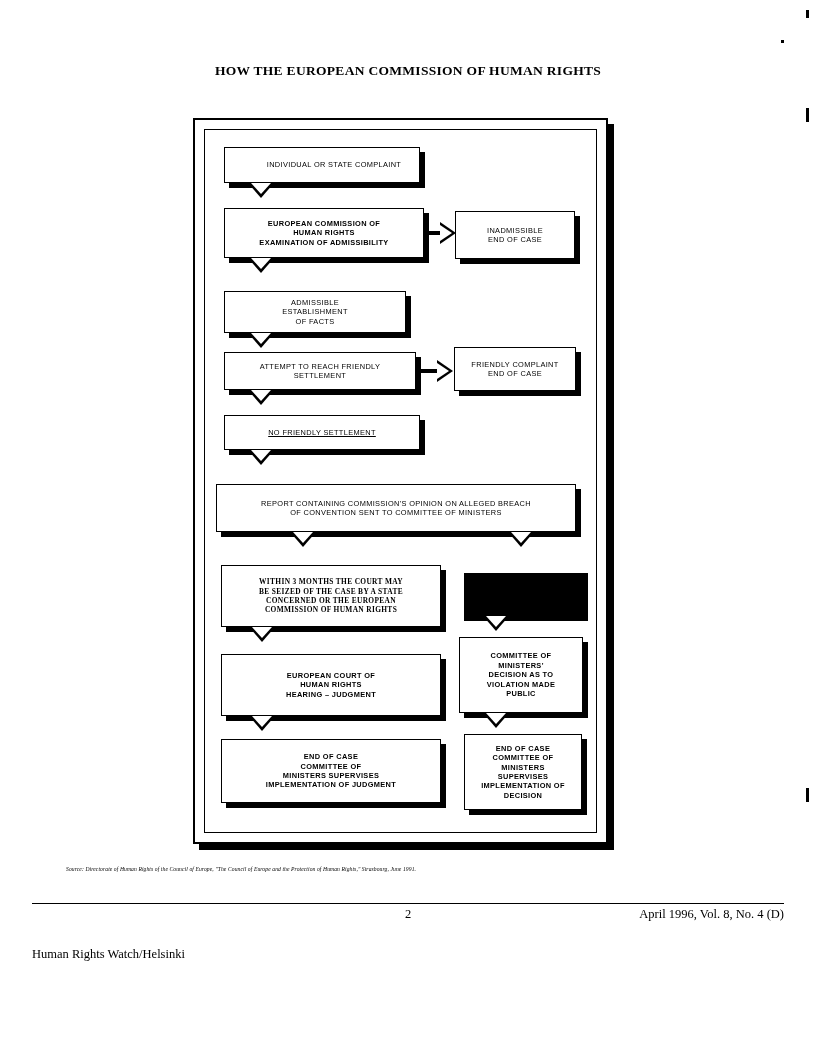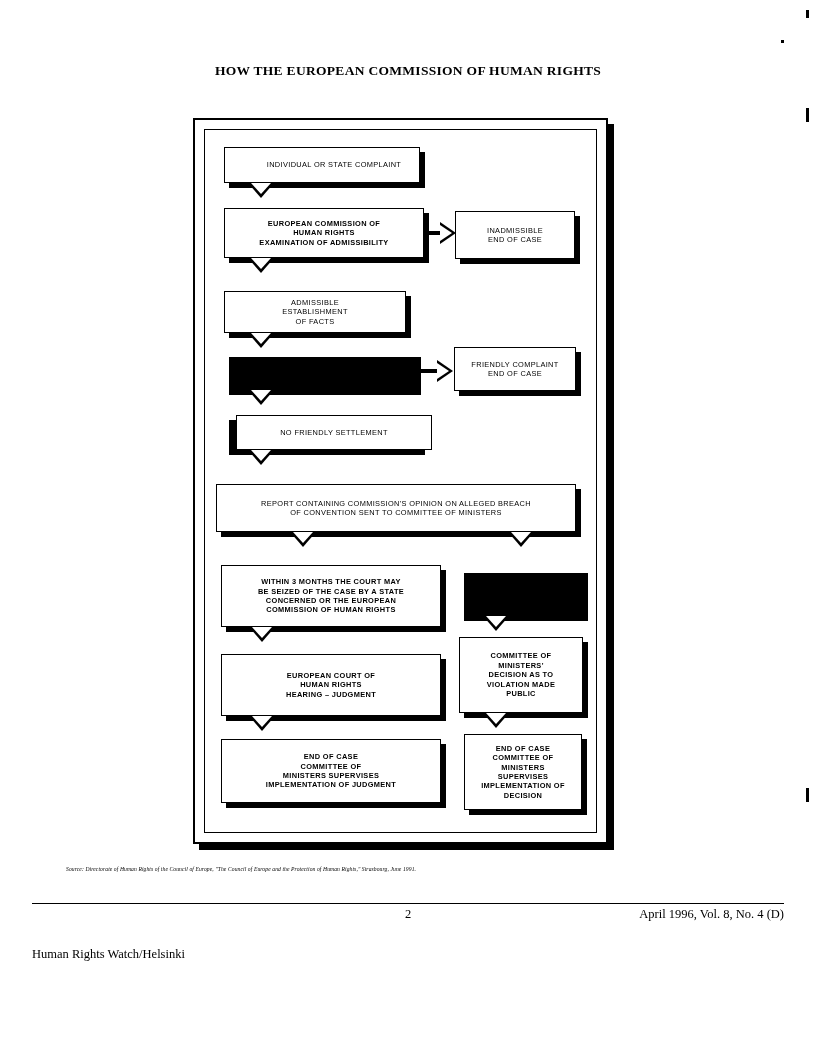--- a/index.html
+++ b/index.html
@@ -188,47 +188,51 @@
 
   <div class="shadow" style="left:229px;top:296px;width:182px;height:42px;"></div>
   <div class="box" style="left:224px;top:291px;width:182px;height:42px;justify-content:center;">
     <div class="inner" style="white-space:pre-line;">ADMISSIBLE
 ESTABLISHMENT
 OF FACTS</div>
   </div>
   <div class="arrow-down" style="left:248px;top:333px;"></div>
 
   <div class="shadow" style="left:229px;top:357px;width:192px;height:38px;"></div>
+  <div class="box" style="left:224px;top:352px;width:192px;height:38px;">
+    <div class="inner" style="white-space:pre-line;">ATTEMPT TO REACH FRIENDLY
+SETTLEMENT</div>
+  </div>
   <div class="connector" style="left:416px;top:369px;width:24px;height:4px;"></div>
   <div class="arrow-right" style="left:437px;top:360px;"></div>
 
   <div class="shadow" style="left:459px;top:352px;width:122px;height:44px;"></div>
   <div class="box" style="left:454px;top:347px;width:122px;height:44px;">
     <div class="inner" style="white-space:pre-line;">FRIENDLY COMPLAINT
 END OF CASE</div>
   </div>
 
   <div class="arrow-down" style="left:248px;top:390px;"></div>
 
   <div class="shadow" style="left:229px;top:420px;width:196px;height:35px;"></div>
-  <div class="box" style="left:236px;top:415px;width:196px;height:35px;">
+  <div class="box" style="left:224px;top:415px;width:196px;height:35px;text-decoration:underline;">
     <div class="inner">NO FRIENDLY SETTLEMENT</div>
   </div>
   <div class="arrow-down" style="left:248px;top:450px;"></div>
 
   <div class="shadow" style="left:221px;top:489px;width:360px;height:48px;"></div>
   <div class="box" style="left:216px;top:484px;width:360px;height:48px;">
     <div class="inner" style="white-space:pre-line;">REPORT CONTAINING COMMISSION'S OPINION ON ALLEGED BREACH
 OF CONVENTION SENT TO COMMITTEE OF MINISTERS</div>
   </div>
   <div class="arrow-down" style="left:290px;top:532px;"></div>
   <div class="arrow-down" style="left:508px;top:532px;"></div>
 
   <div class="shadow" style="left:226px;top:570px;width:220px;height:62px;"></div>
-  <div class="box bold" style="left:221px;top:565px;width:220px;height:62px;">
+  <div class="box bold" style="left:221px;top:565px;width:220px;height:62px;font-family:Liberation Serif, serif;">
     <div class="inner" style="white-space:pre-line;">WITHIN 3 MONTHS THE COURT MAY
 BE SEIZED OF THE CASE BY A STATE
 CONCERNED OR THE EUROPEAN
 COMMISSION OF HUMAN RIGHTS</div>
   </div>
   <div class="arrow-down" style="left:249px;top:627px;"></div>
 
   <div class="shadow" style="left:464px;top:573px;width:124px;height:48px;"></div>
   <div class="arrow-down" style="left:483px;top:616px;"></div>
 

